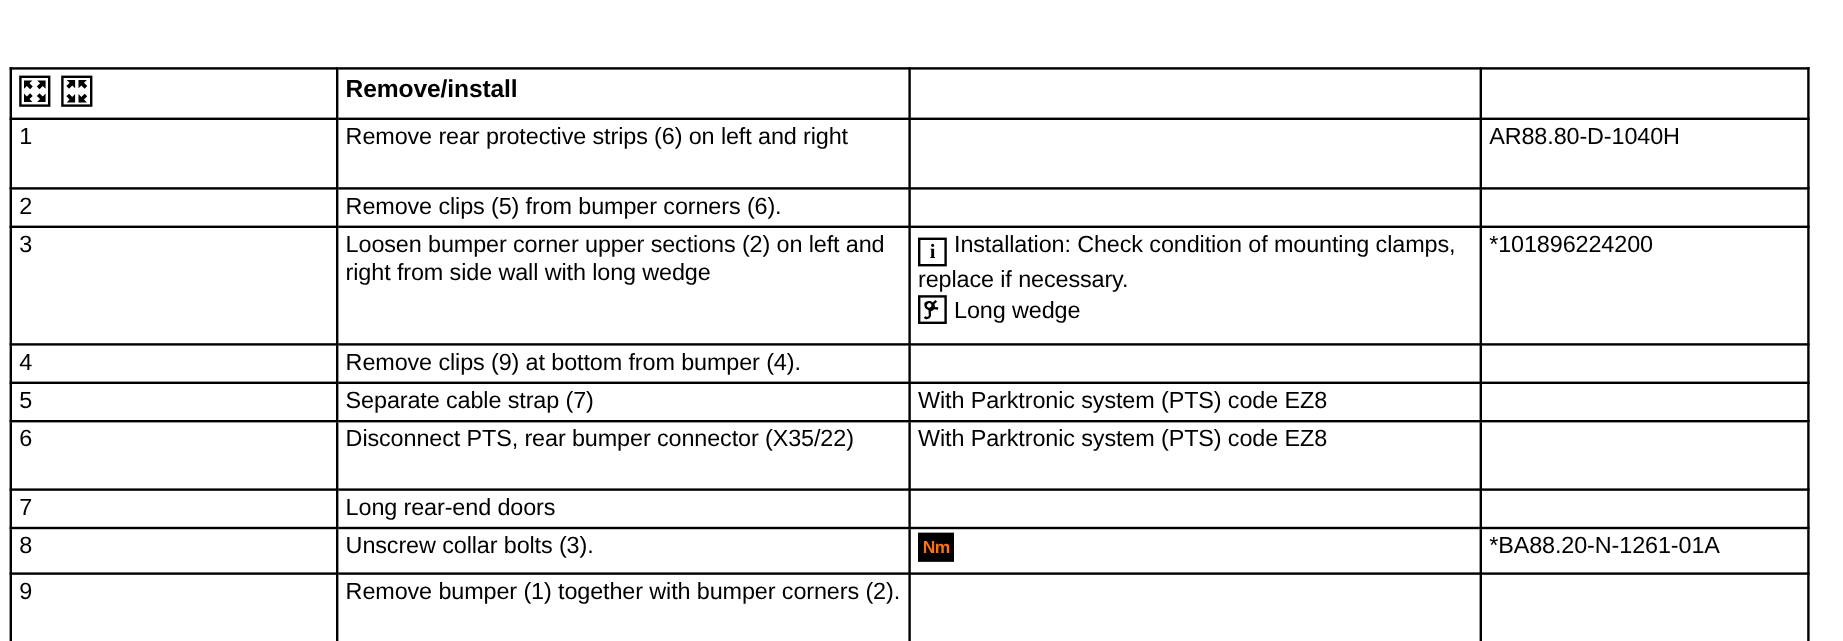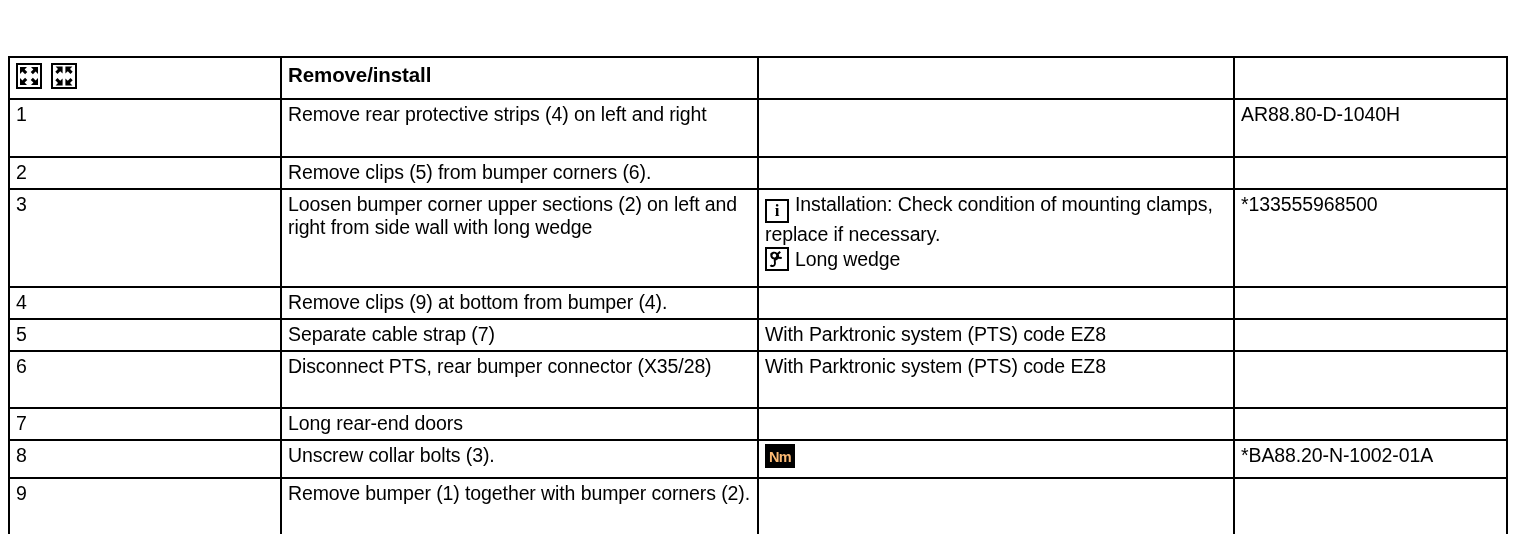--- a/index.html
+++ b/index.html
@@ -88,21 +88,21 @@
     font-size: 17px;
     line-height: 20px;
     font-family: "Liberation Serif", serif;
   }
   .inline-icon.tool svg { display:block; width:100%; height:100%; }
 
   .nm-icon {
     display: inline-block;
     border: 2px solid #000;
     background: #000;
-    color: #fdba74;
+    color: #f97316;
     font-weight: bold;
     font-size: 14.5px;
     line-height: 18px;
     height: 24px;
     min-width: 28px;
     padding: 2px 2px 0 2px;
     text-align: right;
     font-family: "Liberation Sans", sans-serif;
     letter-spacing: -0.6px;
   }
@@ -165,21 +165,21 @@
         <td>
           <span></span>
         </td>
         <td>
           <span></span>
         </td>
       </tr>
 
       <tr class="r1">
         <td>1</td>
-        <td>Remove rear protective strips (4) on left and right</td>
+        <td>Remove rear protective strips (6) on left and right</td>
         <td></td>
         <td>AR88.80-D-1040H</td>
       </tr>
 
       <tr class="r2">
         <td>2</td>
         <td>Remove clips (5) from bumper corners (6).</td>
         <td></td>
         <td></td>
       </tr>
@@ -192,58 +192,58 @@
             <span class="inline-icon info">i</span><span class="b">Installation:</span><span> Check condition of mounting clamps, replace if necessary.</span>
           </span>
           <span class="note-line">
             <span class="inline-icon tool">
               <svg viewBox="0 0 20 20" aria-hidden="true">
                 <path d="M3.4 4.6 c1.6 -2.2 5 -2.4 6.8 -0.6 l2.3 -2.1 l1.4 1.5 l-2.2 2 c0.4 0.8 0.5 1.6 0.3 2.4 l2.9 0.3 l-0.3 2 l-3.2 -0.4 c-0.6 0.9 -1.6 1.5 -2.7 1.7 l0.2 2.6 c0.1 1.9 -1.1 3.6 -3 3.9 c-1.3 0.2 -2.5 -0.3 -3.2 -1.2 l1.7 -1.2 c0.4 0.4 0.9 0.6 1.4 0.5 c0.8 -0.1 1.3 -0.9 1.2 -1.8 l-0.3 -3.9 c-2.3 -0.4 -3.9 -2.6 -3.3 -5.7 z M6.2 5.1 c-0.9 0.6 -1 1.9 -0.3 2.7 c0.7 0.8 1.9 0.8 2.7 0.1 c0.8 -0.7 0.8 -1.9 0.1 -2.7 c-0.7 -0.8 -1.8 -0.8 -2.5 -0.1 z" fill="#000"></path>
               </svg>
             </span><span>Long wedge</span>
           </span>
         </td>
-        <td class="ref-bottom">*133555968500</td>
+        <td class="ref-bottom">*101896224200</td>
       </tr>
 
       <tr class="r4">
         <td>4</td>
         <td>Remove clips (9) at bottom from bumper (4).</td>
         <td></td>
         <td></td>
       </tr>
 
       <tr class="r5">
         <td>5</td>
         <td>Separate cable strap (7)</td>
         <td>With Parktronic system (PTS) code EZ8</td>
         <td></td>
       </tr>
 
       <tr class="r6">
         <td>6</td>
-        <td>Disconnect PTS, rear bumper connector (X35/28)</td>
+        <td>Disconnect PTS, rear bumper connector (X35/22)</td>
         <td>With Parktronic system (PTS) code EZ8</td>
         <td></td>
       </tr>
 
       <tr class="r7">
         <td>7</td>
         <td>Long rear-end doors</td>
         <td></td>
         <td></td>
       </tr>
 
       <tr class="r8">
         <td>8</td>
         <td>Unscrew collar bolts (3).</td>
         <td>
           <span class="nm-icon">Nm</span>
         </td>
-        <td>*BA88.20-N-1002-01A</td>
+        <td>*BA88.20-N-1261-01A</td>
       </tr>
 
       <tr class="r9">
         <td>9</td>
         <td>Remove bumper (1) together with bumper corners (2).</td>
         <td></td>
         <td></td>
       </tr>
 
 

